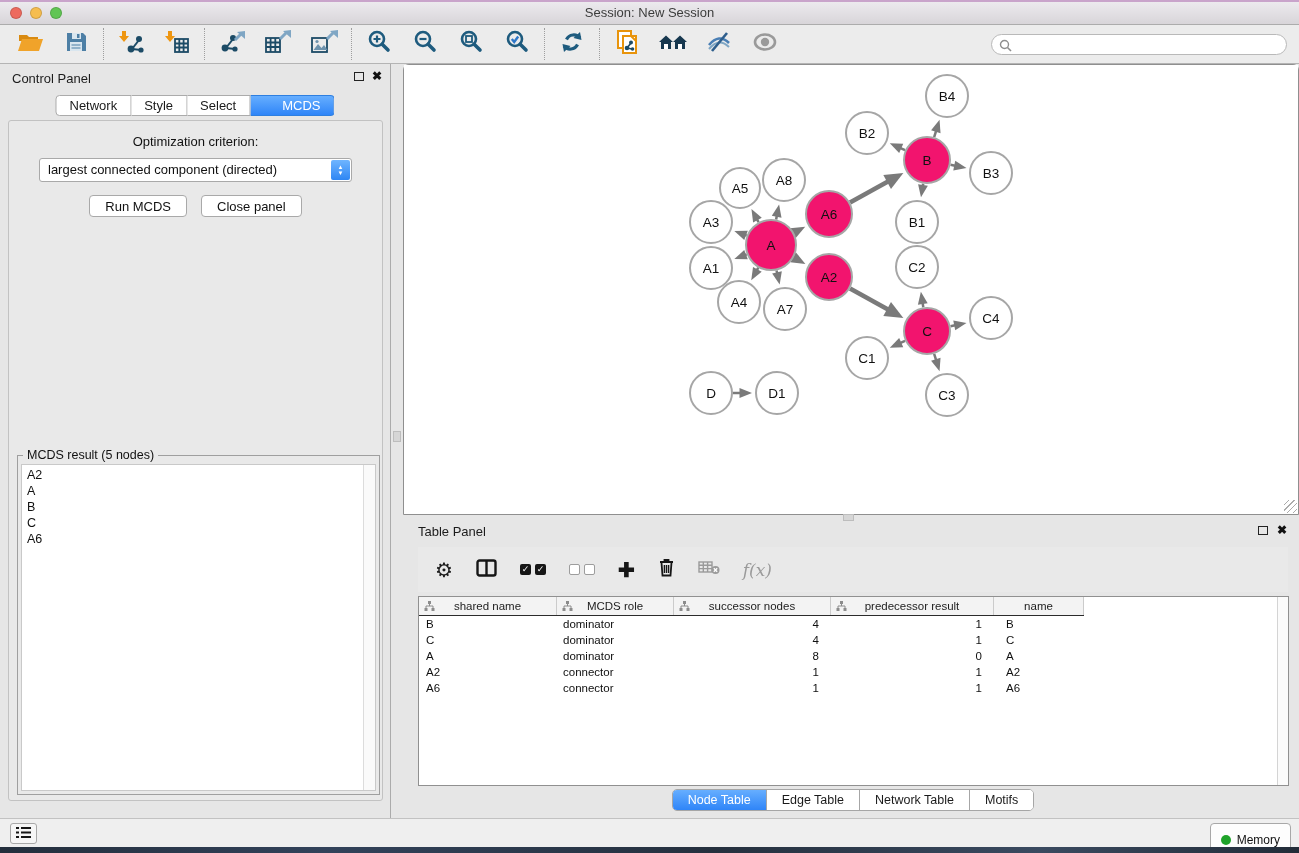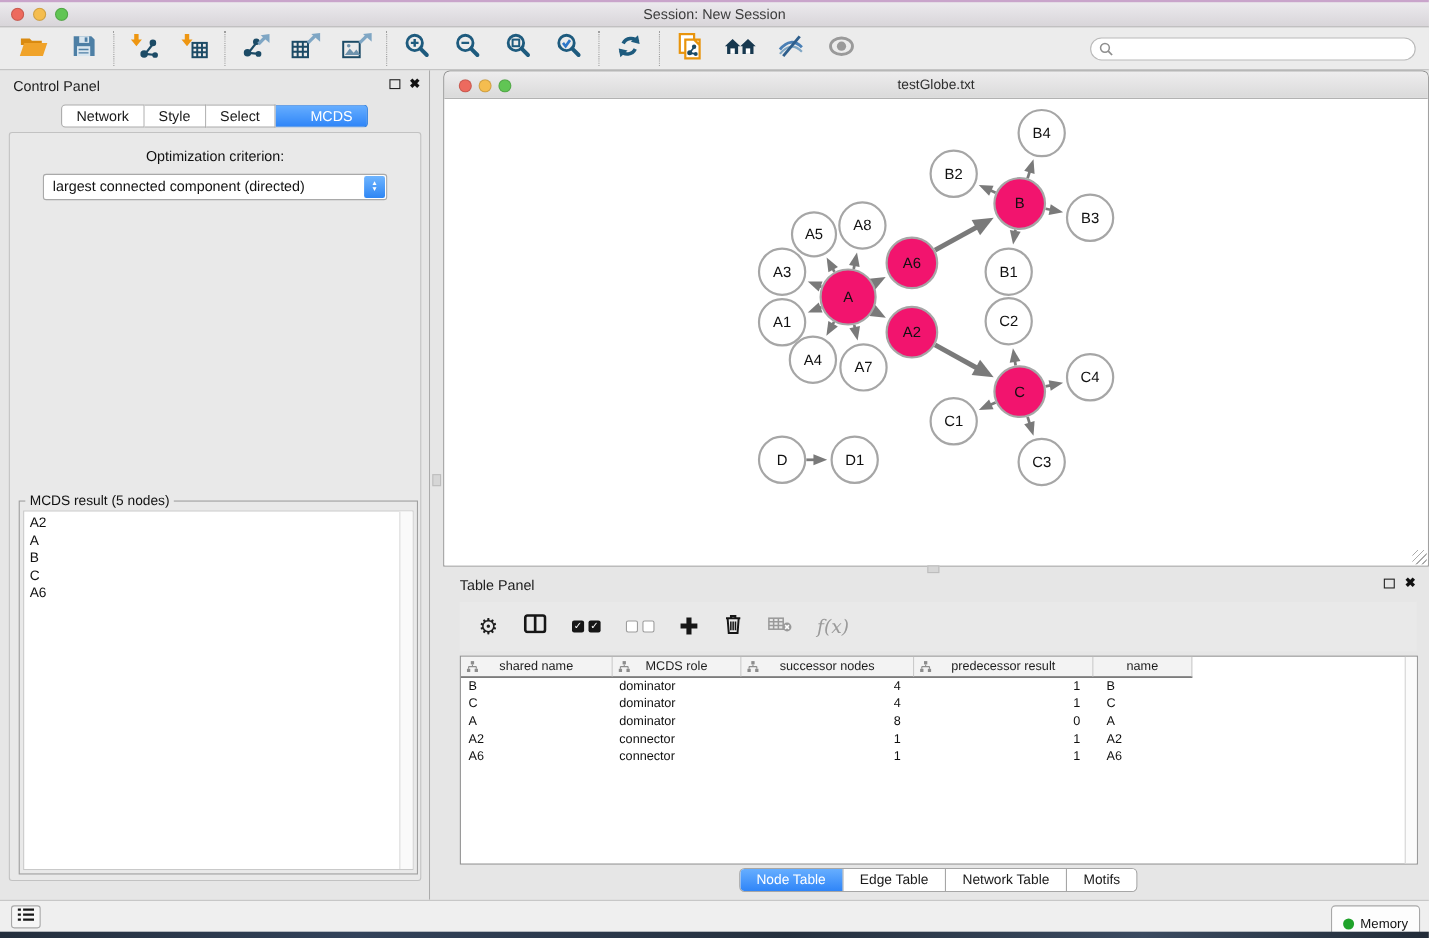--- a/index.html
+++ b/index.html
@@ -303,46 +303,42 @@
     </div>
   <div class="cp-content">
     <div class="opt-label">Optimization criterion:</div>
     <div class="criterion">
       <span>largest connected component (directed)</span>
       <span class="stepper">
           <span>▲</span>
           <span>▼</span>
         </span>
     </div>
+    <div class="cp-buttons">
+      <button class="cp-btn">Run MCDS</button>
+      <button class="cp-btn">Close panel</button>
+    </div>
     <div class="result-box">
       <div class="result-legend">MCDS result (5 nodes)</div>
       <div class="result-list" id="result-list">
           <div class="result-item">A2</div>
           <div class="result-item">A</div>
           <div class="result-item">B</div>
           <div class="result-item">C</div>
           <div class="result-item">A6</div>
         </div>
       <div class="result-scroll"></div>
     </div>
   </div>
 </div>
 
 <div class="right-region">
   <div class="v-grip"></div>
 
   <div class="net-window">
-    <div class="net-titlebar">
-      <div class="net-traffic">
-        <span class="light red"></span>
-        <span class="light yellow"></span>
-        <span class="light green"></span>
-      </div>
-      <div class="net-title">testGlobe.txt</div>
-    </div>
     <div class="net-canvas">
       <svg id="graph-svg" width="894" height="424" viewBox="0 0 894 424">
           <line x1="342.7226009501467" y1="189.30633630244375" x2="340.1479871642228" y2="190.2932715870479" stroke="#7A7A7A" stroke-width="2.5"></line>
           <polygon points="330.34365293255127,194.05159970918868 340.24369614124623,184.95535628313786 343.7872626564075,194.19944284442818" fill="#7A7A7A"></polygon>
           <line x1="389.7650197846966" y1="192.5600109156947" x2="390.852470322955" y2="193.15998362645792" stroke="#7A7A7A" stroke-width="3"></line>
           <polygon points="401.35940253127654,198.95691174139395 386.3477741003068,197.18462173958798 391.8548558094961,187.20303614168253" fill="#7A7A7A"></polygon>
           <line x1="342.7226009501467" y1="170.69366369755625" x2="340.1479871642228" y2="169.7067284129521" stroke="#7A7A7A" stroke-width="2.5"></line>
           <polygon points="330.34365293255127,165.94840029081132 343.7872626564075,165.80055715557182 340.24369614124623,175.04464371686214" fill="#7A7A7A"></polygon>
           <line x1="354.2720963256014" y1="202.6715784200225" x2="352.37848386312123" y2="206.04457561881543" stroke="#7A7A7A" stroke-width="2.5"></line>
           <polygon points="347.238368917691,215.20040536536297 349.04123363887834,201.87741100234166 357.67387311419463,206.72380509374727" fill="#7A7A7A"></polygon>

